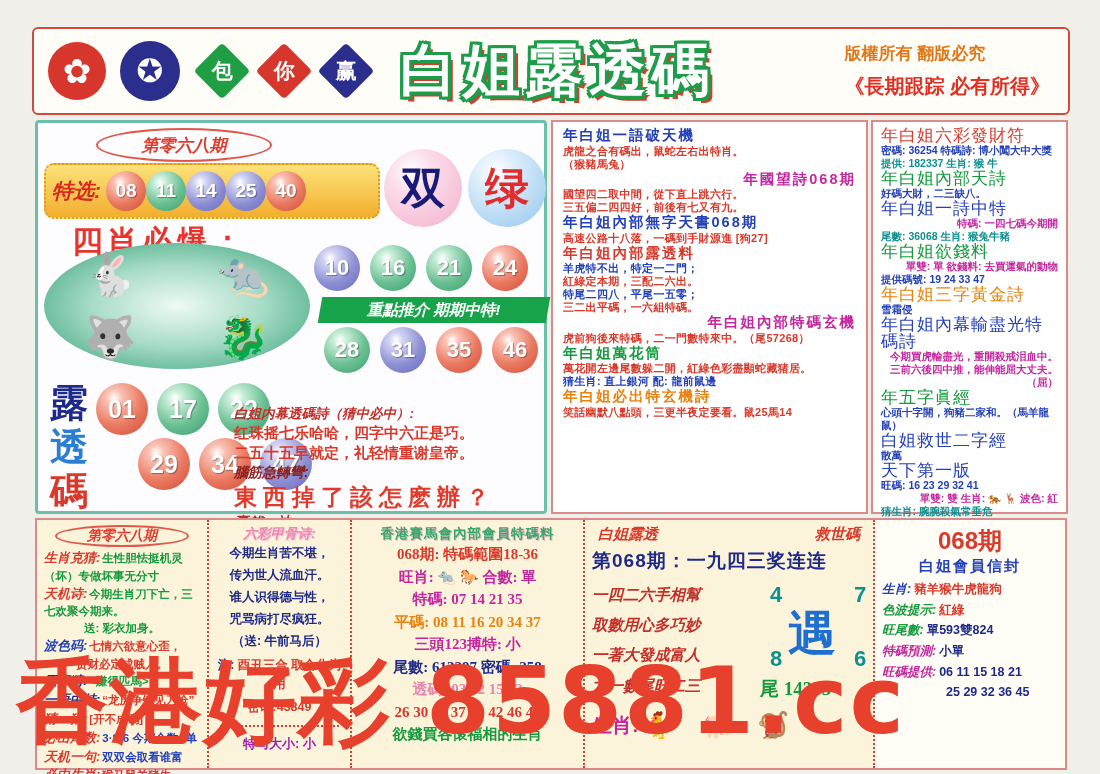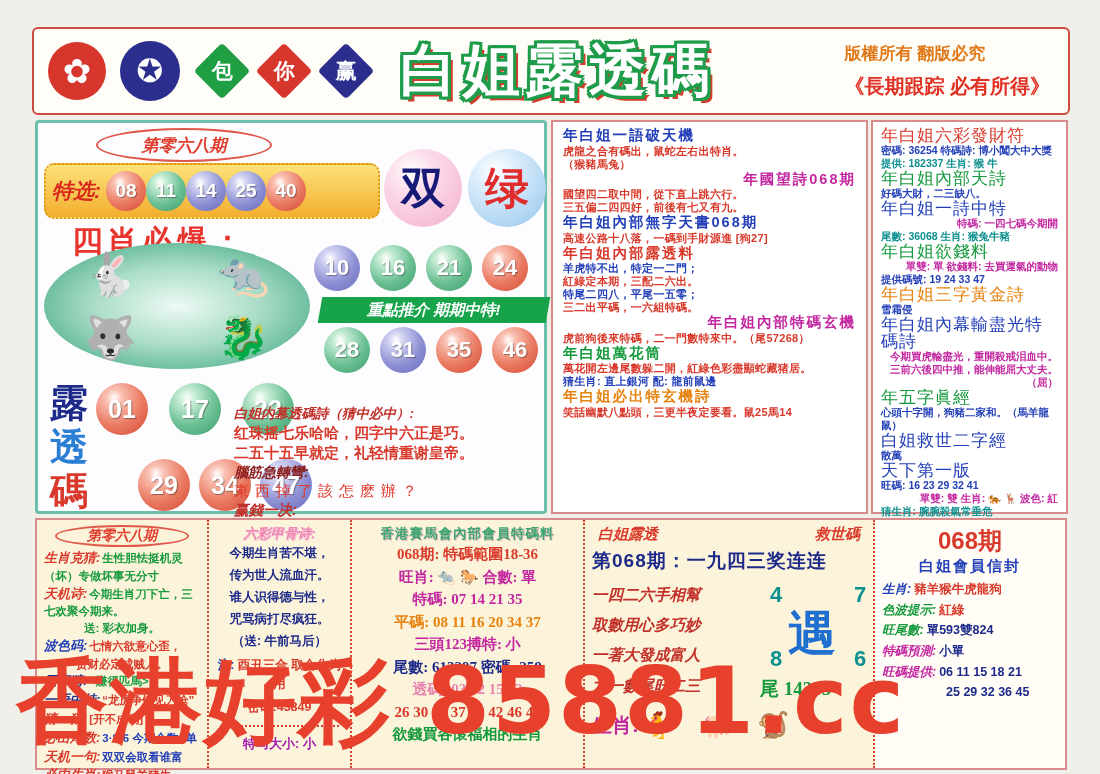--- a/index.html
+++ b/index.html
@@ -35,27 +35,27 @@
   .bigball{position:absolute;width:78px;height:78px;border-radius:50%;display:flex;align-items:center;justify-content:center;font-size:44px;font-weight:bold;}
   .bb-pink{left:346px;top:26px;background:radial-gradient(circle at 35% 28%,#ffffff 0%,#fbdcea 30%,#f4afcc 100%);color:#181a78;}
   .bb-blue{left:430px;top:26px;background:radial-gradient(circle at 35% 28%,#ffffff 0%,#d9ecfb 30%,#93c5ec 100%);color:#e02c2c;}
   .sixiao{position:absolute;left:34px;top:98px;font-size:31px;font-weight:bold;color:#e8342c;letter-spacing:4px;}
   .green-oval{position:absolute;left:6px;top:120px;width:266px;height:126px;border-radius:50%;background:radial-gradient(ellipse at center,#eefaf4 0%,#a8dcc6 45%,#2e9e74 100%);display:grid;grid-template-columns:1fr 1fr;place-items:center;font-size:42px;}
   .row1b{position:absolute;left:276px;top:122px;display:flex;gap:10px;}
   .banner-green{position:absolute;left:282px;top:174px;width:228px;height:26px;background:#17a34a;transform:skewX(-10deg);display:flex;align-items:center;justify-content:center;}
   .banner-green span{transform:skewX(10deg);color:#fff;font-weight:bold;font-style:italic;font-size:15.5px;white-space:nowrap;}
   .row2b{position:absolute;left:286px;top:204px;display:flex;gap:10px;}
   .lu-chars{position:absolute;left:10px;top:258px;width:42px;text-align:center;font-weight:bold;font-size:38px;line-height:44px;}
-  .lurow1{position:absolute;left:58px;top:260px;display:flex;gap:21px;}
-  .lurow2{position:absolute;left:100px;top:336px;display:flex;gap:9px;}
+  .lurow1{position:absolute;left:58px;top:260px;display:flex;gap:9px;}
+  .lurow2{position:absolute;left:100px;top:315px;display:flex;gap:9px;}
   .poemblk{position:absolute;left:196px;top:246px;width:310px;margin-top:36px;}
   .poem-title{font-size:13.5px;font-weight:bold;font-style:italic;color:#c2302a;}
   .poem-line{font-size:15px;font-weight:bold;color:#d9392b;line-height:1.3;}
   .brain-label{font-size:14px;font-weight:bold;font-style:italic;color:#8a2020;margin-top:2px;}
-  .brain-q{font-size:15px;font-weight:normal;color:#e23a2a;letter-spacing:6px;}
+  .brain-q{font-size:23px;font-weight:bold;color:#e23a2a;letter-spacing:6px;}
   .win-label{font-size:14.5px;font-weight:bold;font-style:italic;color:#c2302a;}
   .win-text{font-size:16px;font-weight:bold;color:#e23a2a;}
   
   .midp{left:551px;top:120px;width:317px;height:394px;border:2px solid #d98b8b;padding:5px 10px;}
   .rightp{left:871px;top:120px;width:197px;height:394px;border:2px solid #d98b8b;padding:5px 8px;}
   .blk{margin:0;}
   .mid-title{font-size:14.5px;font-weight:bold;letter-spacing:2px;line-height:17.5px;}
   .mid-line{font-size:11px;font-weight:bold;line-height:13px;letter-spacing:.3px;}
   .rt-title{font-size:17px;font-weight:normal;letter-spacing:1px;line-height:17px;}
   .rt-line{font-size:10.5px;font-weight:bold;line-height:13px;}

